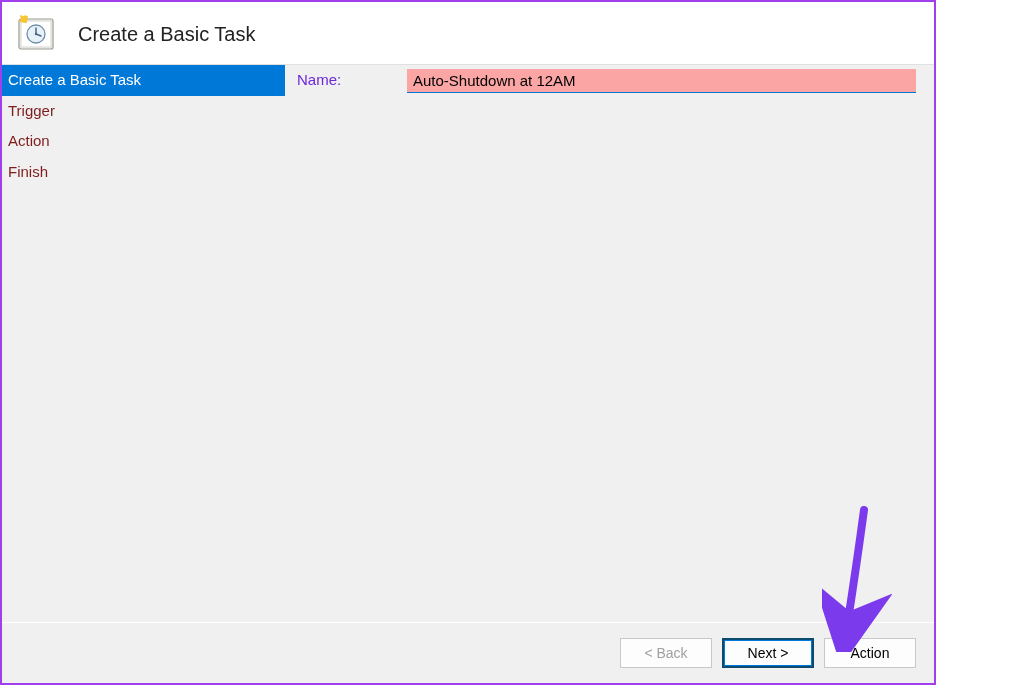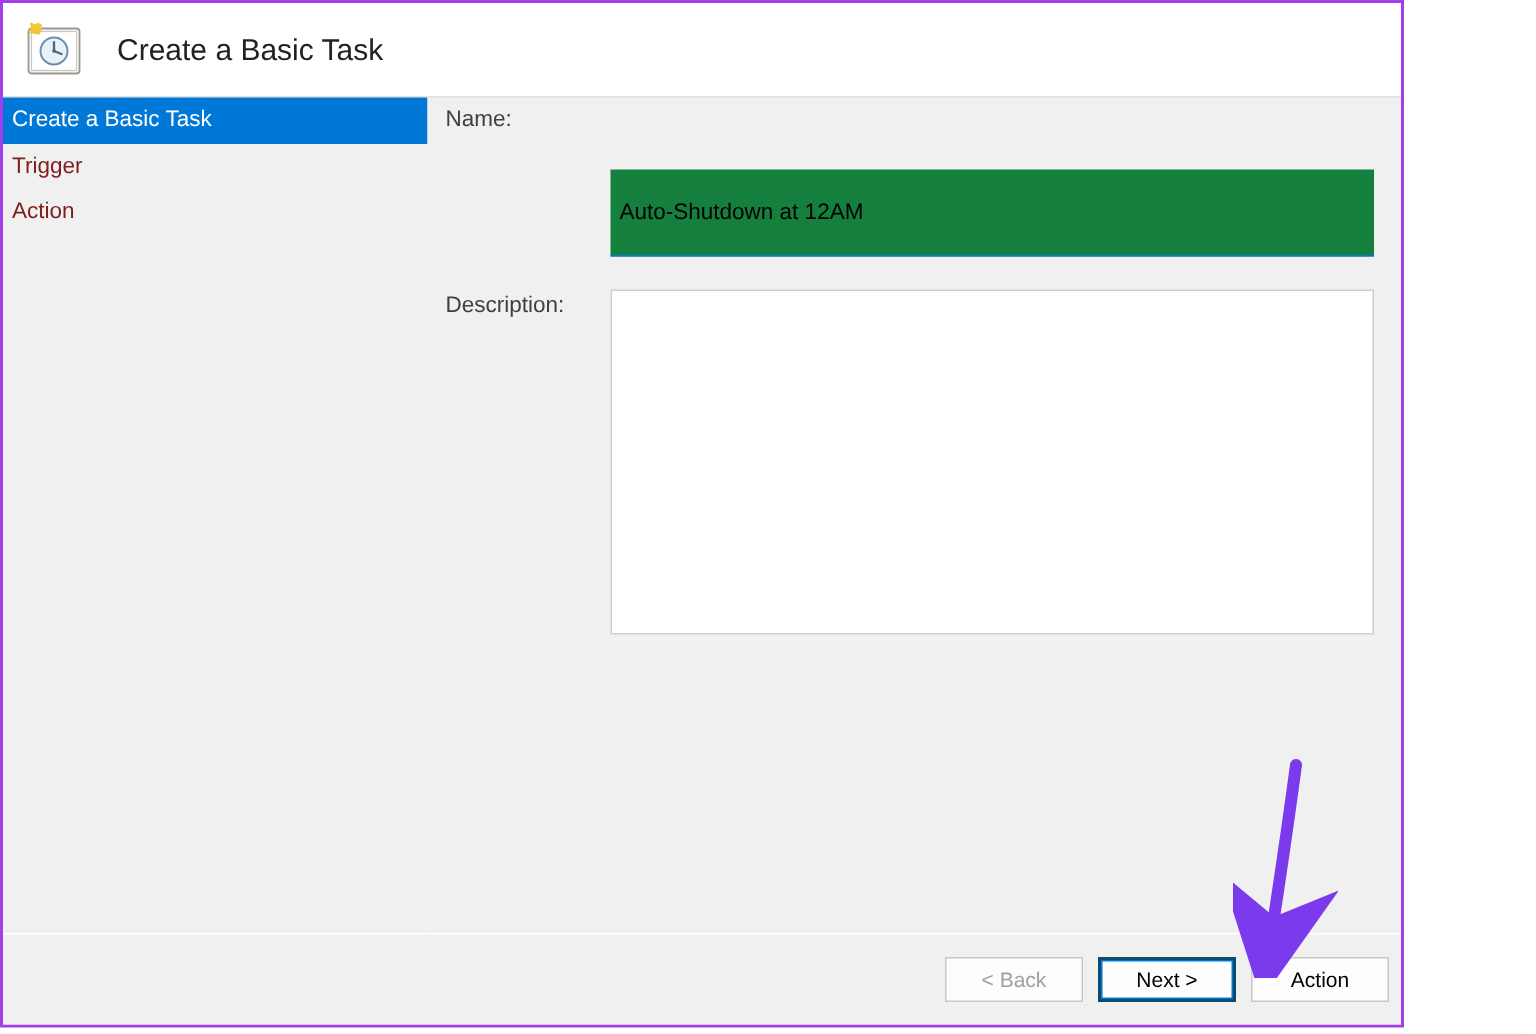--- a/index.html
+++ b/index.html
@@ -79,33 +79,32 @@
       line-height: 1.4;
     }
     .form-row {
       display: flex;
       align-items: flex-start;
       padding: 4px 18px 4px 12px;
     }
     .form-label {
       width: 110px;
       font-size: 15px;
-      color: #404040;
+      color: #6d28d9;
       padding-top: 2px;
     }
     .name-input {
       flex: 1;
       font-size: 15px;
-      padding: 20px 6px;
+      padding: 3px 6px;
       border: none;
       border-bottom: 1px solid #0078d7;
-      background: #15803d;
+      background: #fca5a5;
       outline: none;
       font-family: inherit;
-      margin-top: 44px;
     }
     .desc-input {
       flex: 1;
       font-size: 15px;
       padding: 4px 6px;
       border: 1px solid #ccc;
       background: #fff;
       outline: none;
       font-family: inherit;
       resize: none;
@@ -114,21 +113,21 @@
     .footer {
       position: absolute;
       bottom: 0;
       left: 0;
       right: 0;
       height: 60px;
       background: #f0f0f0;
       display: flex;
       align-items: center;
       justify-content: flex-end;
-      padding-right: 8px;
+      padding-right: 18px;
       gap: 10px;
     }
     .btn {
       min-width: 92px;
       height: 30px;
       background: #fdfdfd;
       border: 1px solid #c8c8c8;
       font-size: 14px;
       font-family: inherit;
       cursor: pointer;
@@ -167,33 +166,30 @@
       </svg>
     </div>
     <div class="header-title">Create a Basic Task</div>
   </div>
 
   <div class="body-area">
     <div class="sidebar">
       <div class="sidebar-item selected">Create a Basic Task</div>
       <div class="sidebar-item">Trigger</div>
       <div class="sidebar-item">Action</div>
+      <div class="sidebar-item">Finish</div>
     </div>
 
     <div class="main-panel">
 
       <div class="form-row">
         <div class="form-label">Name:</div>
         <input type="text" class="name-input" value="Auto-Shutdown at 12AM" style="">
       </div>
 
-      <div class="form-row" style="margin-top:14px;">
-        <div class="form-label">Description:</div>
-        <textarea class="desc-input" style=""></textarea>
-      </div>
     </div>
   </div>
 
   <div class="footer">
     <button class="btn" disabled="">&lt; Back</button>
     <button class="btn highlighted">Next &gt;</button>
     <button class="btn">Action</button>
   </div>
 
   <svg class="arrow-annotation" width="70" height="150">

